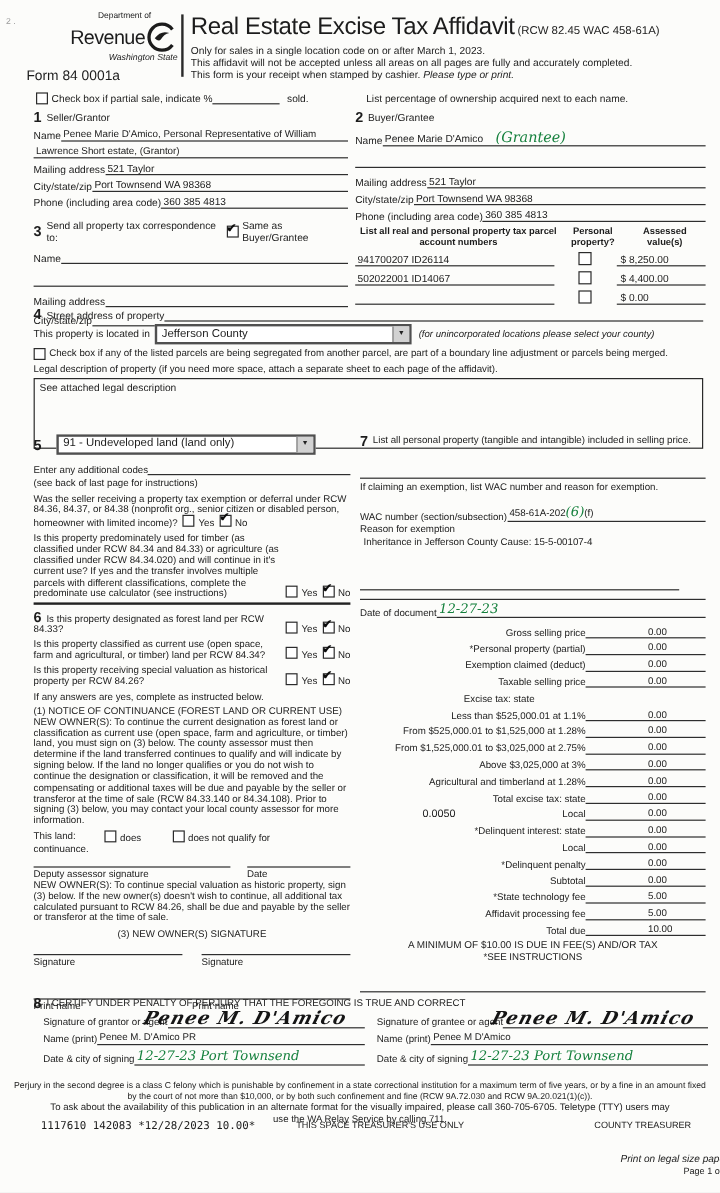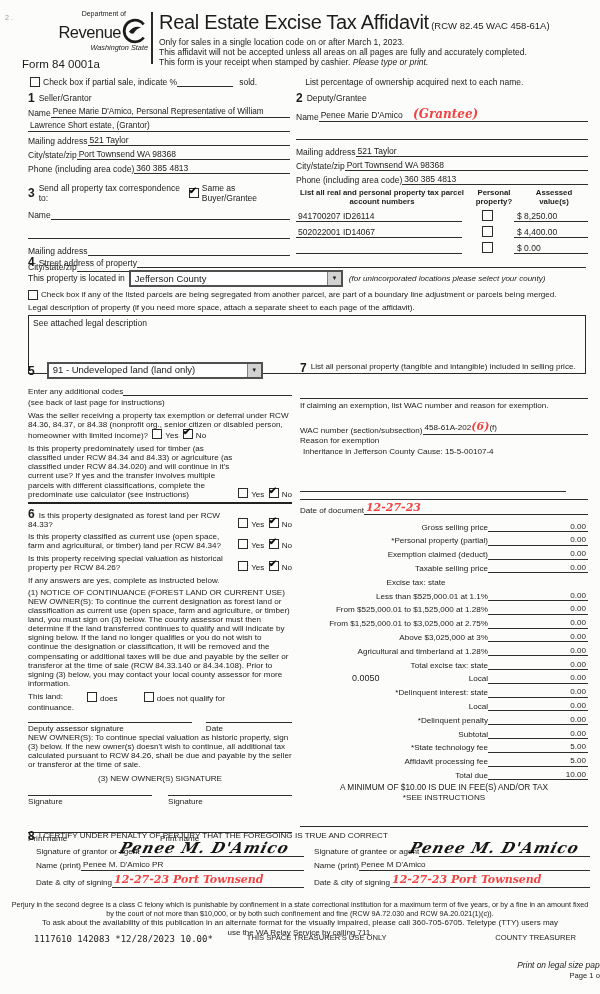--- a/index.html
+++ b/index.html
@@ -13,29 +13,29 @@
   .secnum{font-weight:bold;font-size:12px;margin-right:4px;line-height:1}
   .row{display:flex;align-items:flex-end;margin-top:3px}
   .lbl{white-space:nowrap;flex:none}
   .fill{flex:1;border-bottom:1px solid #2e2e2e;padding:0 2px;white-space:nowrap;min-height:10px;overflow:visible}
   .cb{display:inline-block;width:8px;height:8px;border:1px solid #2b2b2b;background:#fff;vertical-align:-1px;
       margin:0 3px 0 2px;position:relative;flex:none}
   .cb.on::after{content:"✔";position:absolute;left:-1px;top:-4px;font-size:10px;font-weight:bold;color:#0d0d0d}
   .dd{display:inline-flex;align-items:stretch;border:2px solid #505050;background:#fff;height:13px;flex:none}
   .ddtext{padding:0 4px;font-size:9.5px;align-self:center;white-space:nowrap}
   .ddbtn{width:13px;background:#d2d2d2;border-left:1px solid #808080;display:flex;align-items:center;justify-content:center;font-size:6px;color:#222}
-  .hand{font-family:"DejaVu Serif",serif;font-style:italic;font-weight:bold;color:#ef4444}
+  .hand{font-family:"DejaVu Serif",serif;font-style:italic;font-weight:normal;color:#15803d}
   .sig{font-family:"DejaVu Serif",serif;font-style:italic;font-weight:bold;transform:skewX(-16deg);
        display:inline-block;white-space:nowrap;color:#151515;letter-spacing:1px}
   .yn{white-space:nowrap;flex:none;align-self:flex-end}
   .taxrow{display:flex;align-items:flex-end;height:13.8px}
   .taxsp{flex:1}
   .taxlabel{white-space:nowrap}
   .taxfill{width:52px;border-bottom:1px solid #2e2e2e;flex:none}
-  .taxval{width:46px;border-bottom:1px solid #2e2e2e;text-align:right;padding-right:2px;flex:none}
+  .taxval{width:46px;border-bottom:1px solid #2e2e2e;padding-right:2px;flex:none}
   .sigline{border-top:1px solid #2e2e2e;padding-top:1px}
   .hr{border-top:1px solid #2e2e2e}
   .ptable-h{display:flex;font-weight:bold;font-size:7.8px;text-align:center;line-height:1.1;margin-top:4px}
   .prow{display:flex;align-items:flex-end;margin-top:4px}
   .pc1{flex:1;border-bottom:1px solid #2e2e2e;padding:0 2px;min-height:10px}
   .pc2{width:52px;text-align:center;flex:none}
   .pc3{width:68px;border-bottom:1px solid #2e2e2e;padding:0 3px;flex:none}
 </style>
 </head>
 <body>
@@ -126,21 +126,21 @@
     </div>
     <div class="row" style="margin-top:5px">
       <span class="lbl">City/state/zip</span>
       <span class="fill"></span>
     </div>
   </div>
 
   <div class="abs" style="left:296px;top:92px;width:292px">
     <div class="row" style="margin-top:0;align-items:center">
       <span class="secnum">2</span>
-      <span class="b">Deputy/Grantee</span>
+      <span class="b">Buyer/Grantee</span>
     </div>
     <div class="row">
       <span class="lbl">Name</span>
       <span class="fill">
         <span>Penee Marie D'Amico</span>
         <span class="hand" style="font-size:12px;margin-left:8px">(Grantee)</span>
       </span>
     </div>
     <div class="row" style="margin-top:7px">
       <span class="fill"></span>

